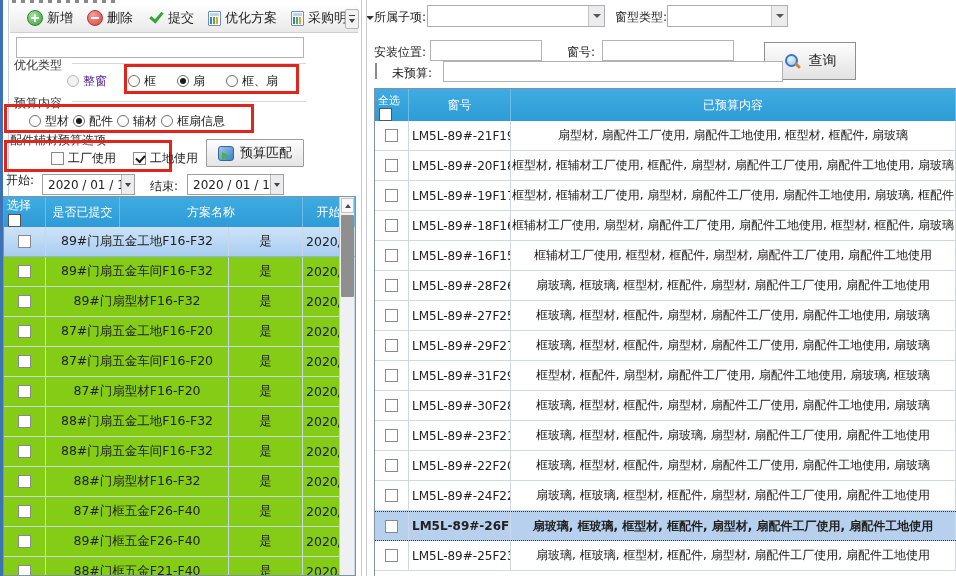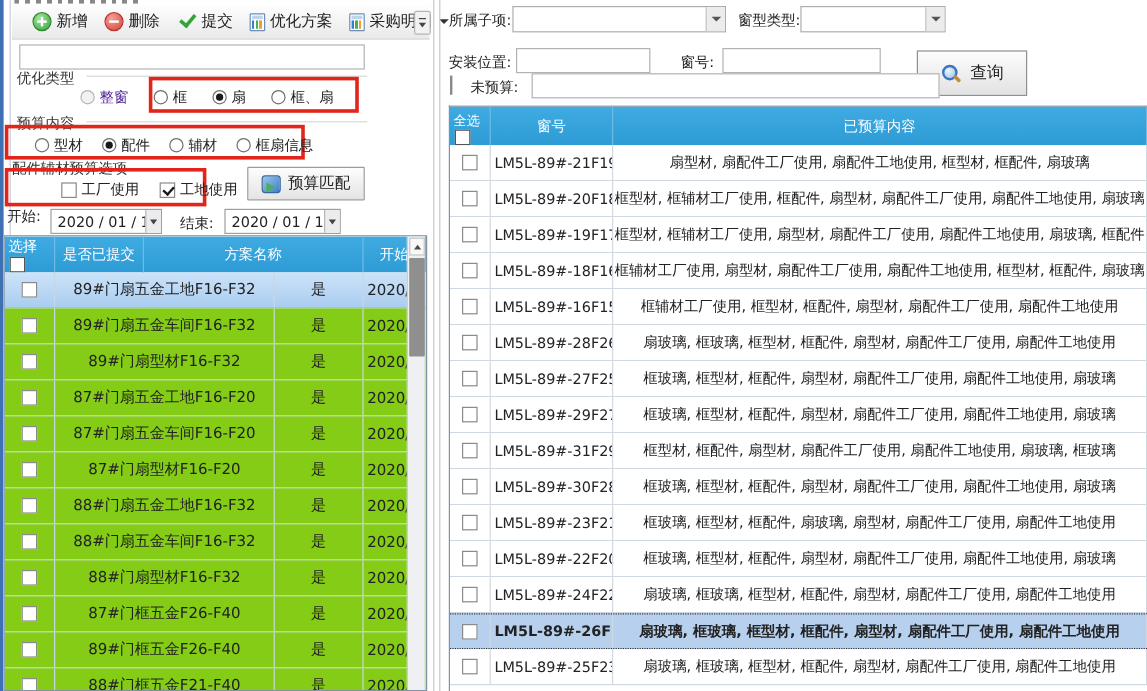--- a/index.html
+++ b/index.html
@@ -50,21 +50,21 @@
   .gcap { font-size:12px; color:#333; }
   #opt-cap { left:14px; top:57px; }
   #opt-capline { left:72px; top:63px; width:234px; height:1px; background:#d8d8d8; }
   #budget-cap { left:14px; top:95px; }
   #budget-capline { left:72px; top:101px; width:234px; height:1px; background:#d8d8d8; }
   #options-cap { left:10px; top:132px; }
 
   
   .optrow { display:flex; align-items:center; height:22px; }
   #optimize-options { left:67px; top:70px; gap:21px; }
-  #budget-options { left:29px; top:110px; gap:16px; }
+  #budget-options { left:29px; top:110px; gap:4px; }
   #usage-options { left:12px; top:147px; gap:17px;padding-left:39px; }
   .opt { display:flex; align-items:center; gap:4px; white-space:nowrap; }
   .radio { width:12px; height:12px; border:1px solid #6f6f6f; border-radius:50%; background:#fff; position:relative; flex:none; }
   .radio.sel::after { content:''; position:absolute; left:2px; top:2px; width:6px; height:6px; border-radius:50%; background:#1a1a1a; }
   .radio.dis { border-color:#b5b5b5; background:#f2f2f2; }
   .olabel.dis { color:#4c1d95; }
   .cb { width:13px; height:13px; border:1px solid #8a8a8a; background:#fff; position:relative; flex:none; }
   .cb.checked::after { content:''; position:absolute; left:2px; top:2px; width:7px; height:4px;
     border-left:2px solid #1a1a1a; border-bottom:2px solid #1a1a1a; transform:rotate(-48deg); }
 

